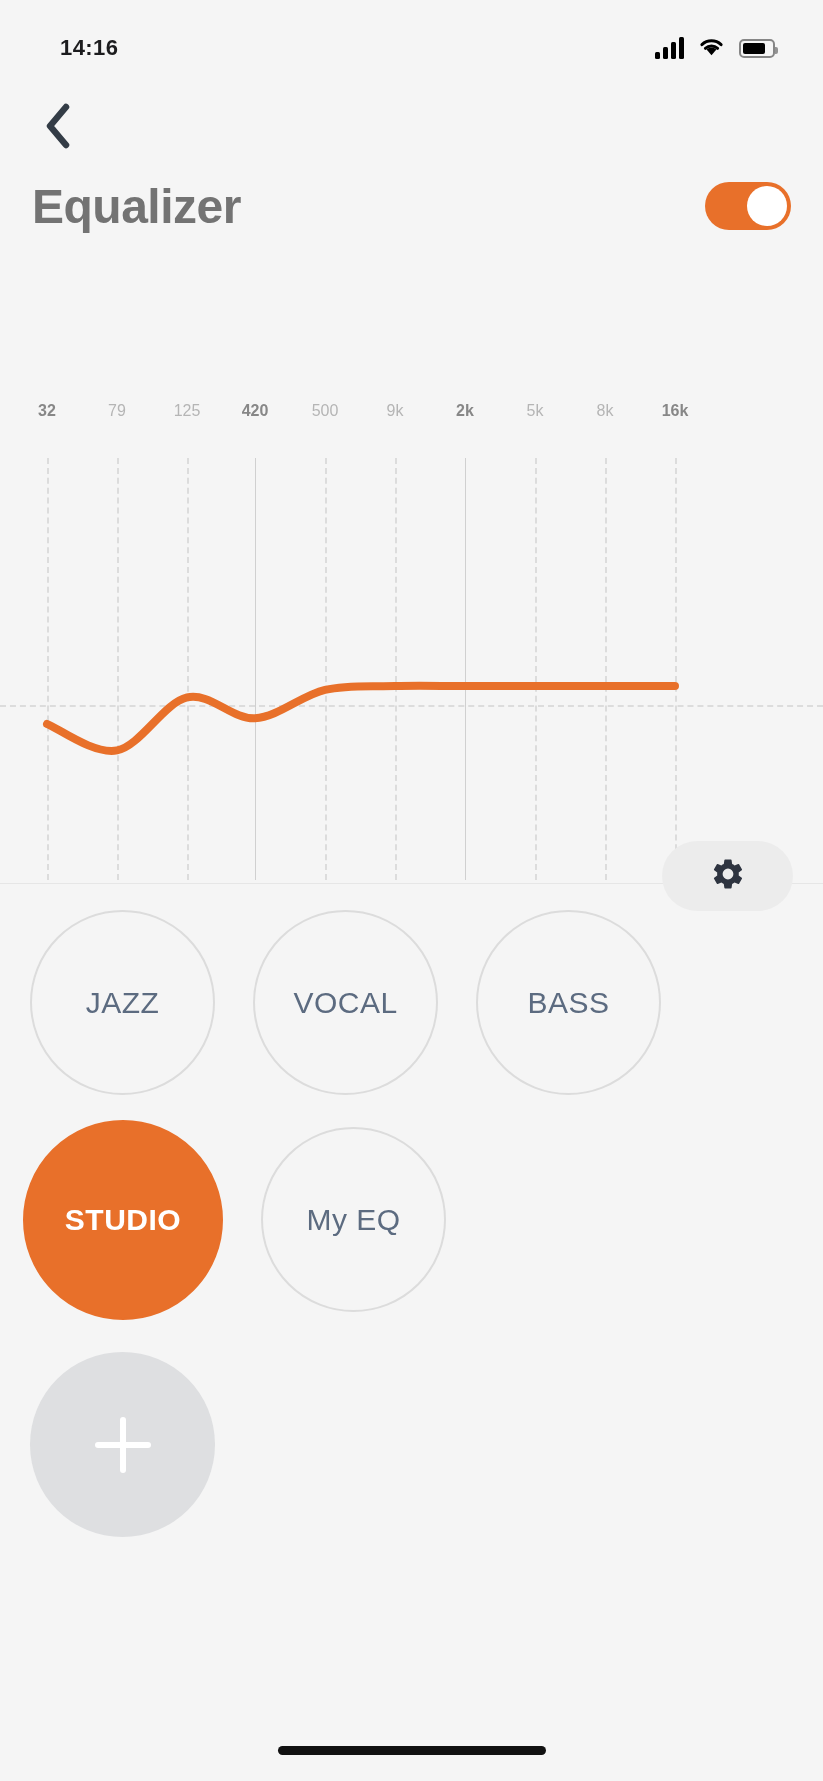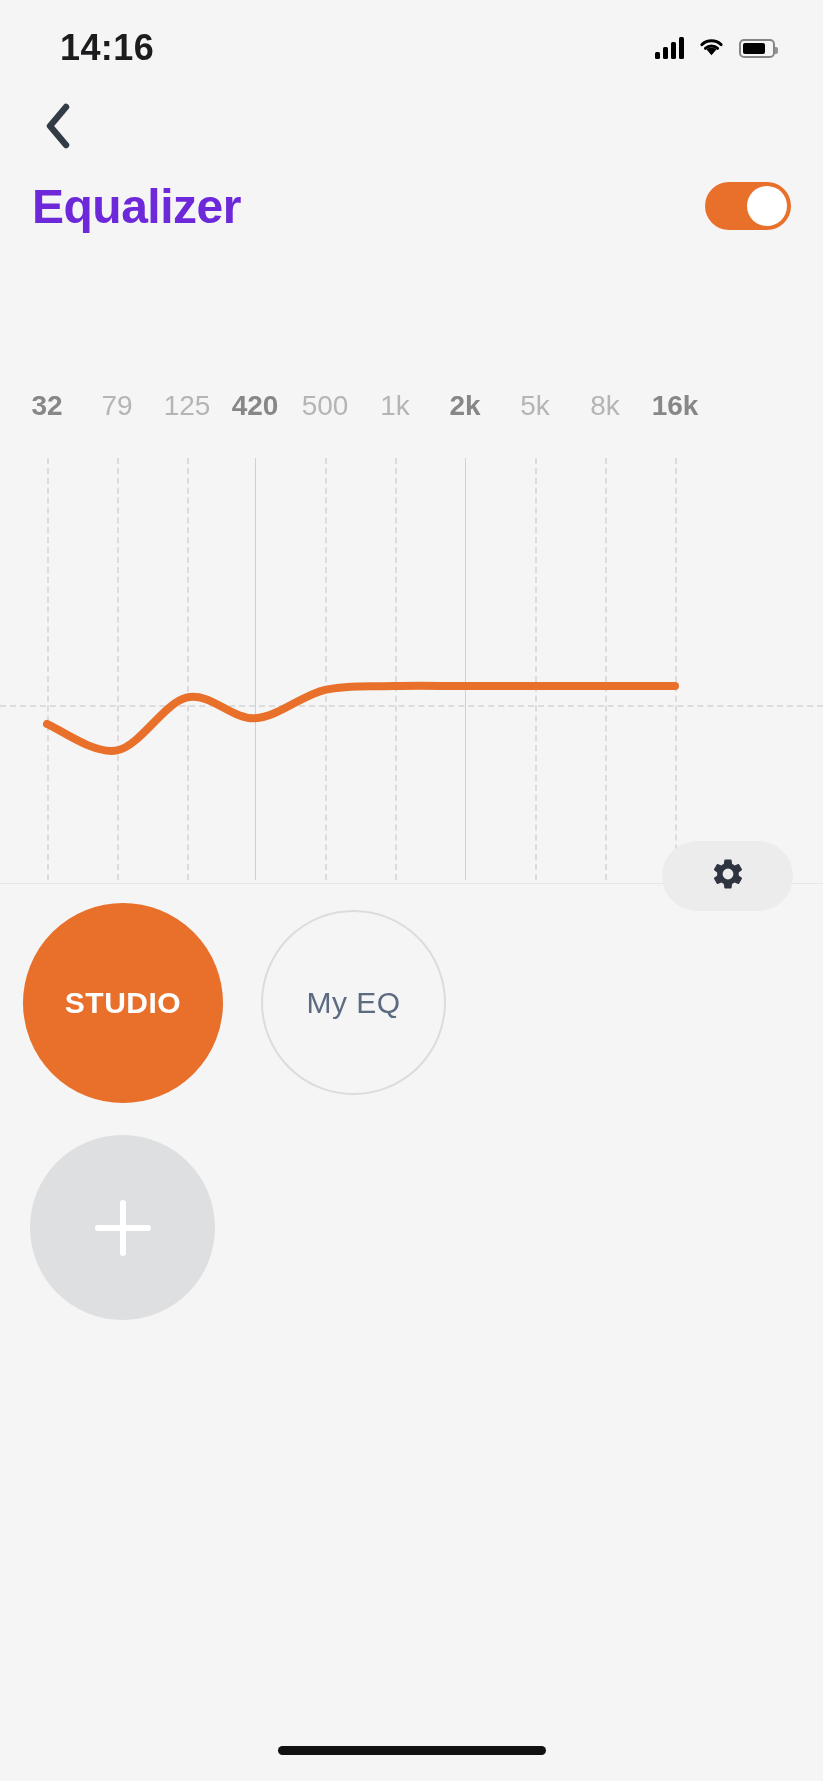--- a/index.html
+++ b/index.html
@@ -10,21 +10,21 @@
     overflow:hidden;
   }
   .phone { position:relative; width:823px; height:1781px; background:#f5f5f5; }
 
   
   .statusbar {
     position:absolute; top:0; left:0; right:0; height:96px;
     display:flex; align-items:center; justify-content:space-between;
     padding:0 48px 0 60px;
   }
-  .clock { font-size:36px; font-weight:700; color:#1c1c1e; letter-spacing:.4px; }
+  .clock { font-size:22px; font-weight:700; color:#1c1c1e; letter-spacing:.4px; }
   .status-icons { display:flex; align-items:center; gap:14px; }
   .bars { display:flex; align-items:flex-end; gap:3px; height:22px; }
   .bars i { display:block; width:5px; background:#000; border-radius:1.5px; }
   .bars i:nth-child(1){ height:7px; }
   .bars i:nth-child(2){ height:12px; }
   .bars i:nth-child(3){ height:17px; }
   .bars i:nth-child(4){ height:22px; }
   .batt {
     position:relative; width:36px; height:19px;
     border:2px solid rgba(0,0,0,.45); border-radius:5px; padding:2px;
@@ -37,42 +37,42 @@
 
   
   .back-btn {
     position:absolute; top:100px; left:30px;
     width:56px; height:56px; display:flex; align-items:center; justify-content:center;
   }
   .title-row {
     position:absolute; top:168px; left:32px; right:32px; height:76px;
     display:flex; align-items:center; justify-content:space-between;
   }
-  .page-title { font-size:48px; font-weight:700; color:#6d28d9; letter-spacing:-.5px; }
+  .page-title { font-size:48px; font-weight:700; color:#737373; letter-spacing:-.5px; }
   .toggle {
     width:86px; height:48px; border-radius:24px; background:#e8702a;
     position:relative; flex:none;
   }
   .toggle .knob {
     position:absolute; top:4px; right:4px; width:40px; height:40px;
     border-radius:50%; background:#fff;
   }
 
   
   .graph-section {
     position:absolute; top:330px; left:0; right:0; height:554px;
     border-bottom:1px solid #e6e6e6;
   }
   .freq-labels {
     position:absolute; top:60px; left:0; right:0; height:34px;
   }
   .freq-labels span {
     position:absolute; transform:translateX(-50%);
-    font-size:28px; color:#b5b5b5; font-weight:400;
-    top:0; white-space:nowrap;
+    font-size:16px; color:#b5b5b5; font-weight:400;
+    top:12px; white-space:nowrap;
   }
   .freq-labels span.major { color:#878787; font-weight:700; }
 
   .plot {
     position:absolute; top:128px; left:0; right:0; height:422px;
   }
   .plot .vline {
     position:absolute; top:0; bottom:0; width:1px;
     border-left:2px dashed #dcdcdc;
   }
@@ -166,21 +166,21 @@
   </div>
 
   <div class="graph-section">
 
     <div class="freq-labels">
       <span class="major" style="left:47px">32</span>
       <span style="left:117px">79</span>
       <span style="left:187px">125</span>
       <span class="major" style="left:255px">420</span>
       <span style="left:325px">500</span>
-      <span style="left:395px">1k</span>
+      <span style="left:395px">9k</span>
       <span class="major" style="left:465px">2k</span>
       <span style="left:535px">5k</span>
       <span style="left:605px">8k</span>
       <span class="major" style="left:675px">16k</span>
     </div>
 
     <div class="plot">
       <div class="vline" style="left:47px"></div>
       <div class="vline" style="left:117px"></div>
       <div class="vline" style="left:187px"></div>
@@ -203,20 +203,31 @@
   <div class="gear-btn">
     <span>
       <svg width="36" height="36" viewBox="0 0 24 24">
         <path fill="#2e3440" d="M19.14 12.94a7.07 7.07 0 0 0 0-1.88l2.03-1.58a.5.5 0 0 0 .12-.64l-1.92-3.32a.5.5 0 0 0-.6-.22l-2.39.96a7.03 7.03 0 0 0-1.62-.94l-.36-2.54a.5.5 0 0 0-.5-.42h-3.84a.5.5 0 0 0-.5.42l-.36 2.54c-.59.24-1.13.55-1.62.94l-2.39-.96a.5.5 0 0 0-.6.22L2.67 8.84a.5.5 0 0 0 .12.64l2.03 1.58a7.07 7.07 0 0 0 0 1.88l-2.03 1.58a.5.5 0 0 0-.12.64l1.92 3.32c.12.21.37.3.6.22l2.39-.96c.49.39 1.03.7 1.62.94l.36 2.54c.04.24.25.42.5.42h3.84c.25 0 .46-.18.5-.42l.36-2.54c.59-.24 1.13-.55 1.62-.94l2.39.96c.23.08.48-.01.6-.22l1.92-3.32a.5.5 0 0 0-.12-.64l-2.03-1.58ZM12 15.6A3.6 3.6 0 1 1 12 8.4a3.6 3.6 0 0 1 0 7.2Z"></path>
       </svg>
     </span>
   </div>
 
   <div class="presets">
 
+    <div class="preset-row">
+      <div class="preset">
+          <span>JAZZ</span>
+        </div>
+      <div class="preset">
+          <span>VOCAL</span>
+        </div>
+      <div class="preset">
+          <span>BASS</span>
+        </div>
+    </div>
 
     <div class="preset-row">
       <div class="preset active">
           <span>STUDIO</span>
         </div>
       <div class="preset">
           <span>My EQ</span>
         </div>
     </div>
 

